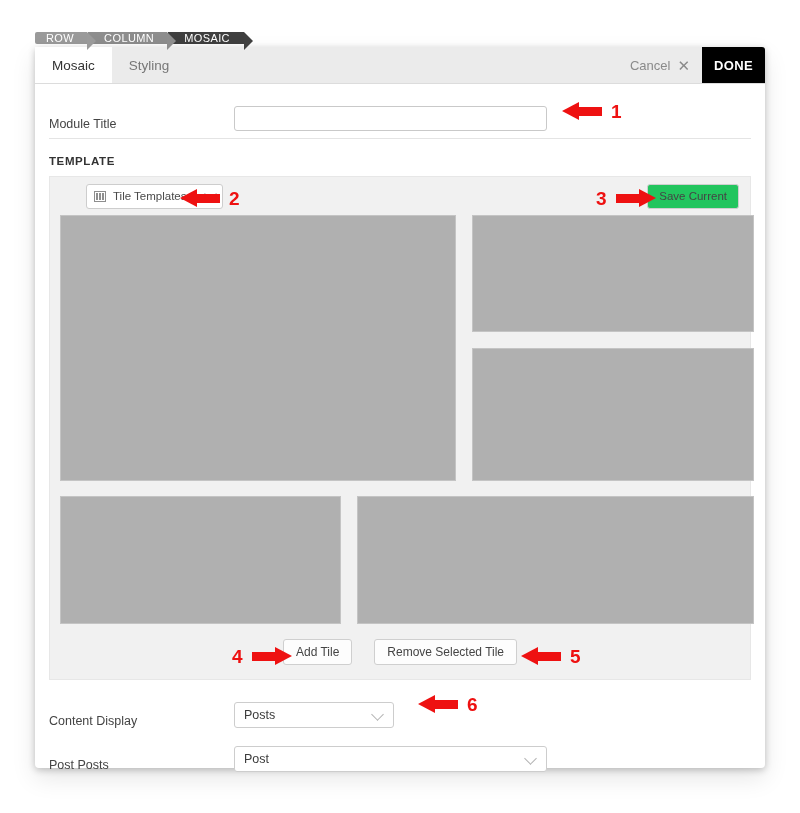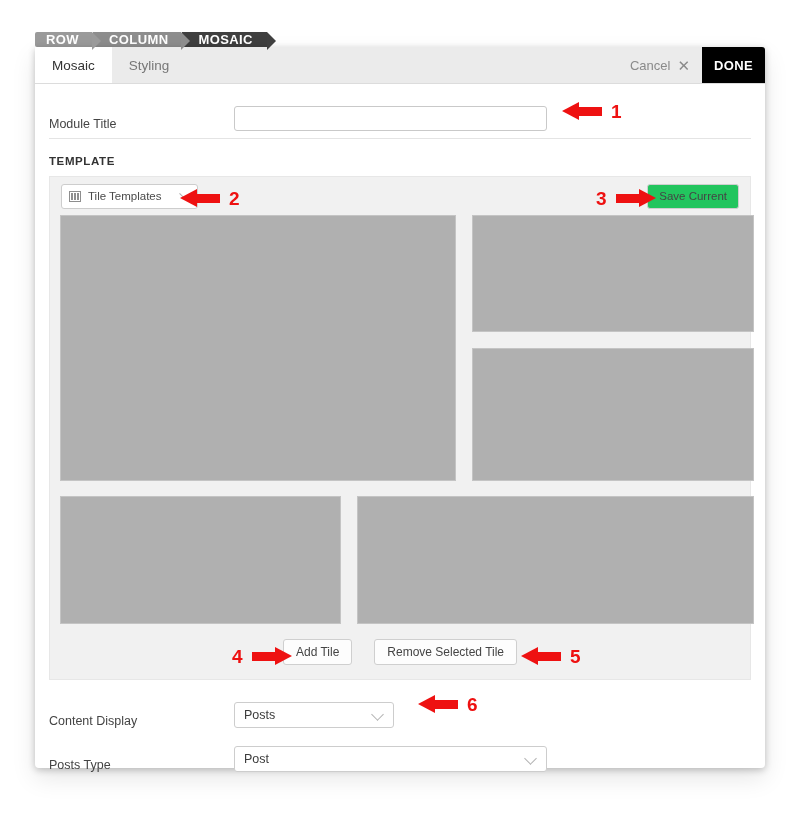--- a/index.html
+++ b/index.html
@@ -8,22 +8,22 @@
     width: 800px; height: 813px;
     background: #ffffff;
     font-family: "Liberation Sans", sans-serif;
     overflow: hidden;
   }
   #root { position: relative; width: 800px; height: 813px; background: #fff; }
 
   
   .breadcrumb {
     position: absolute; left: 35px; top: 29px;
-    height: 18px; display: flex; align-items: flex-end;
-    font-size: 13px; font-weight: bold; letter-spacing: .4px;
+    height: 18px; display: flex; align-items: center;
+    font-size: 11px; font-weight: normal; letter-spacing: .4px;
   }
   .crumb {
     position: relative;
     display: flex; align-items: center;
     color: #ffffff;
     padding: 0 13px 0 11px;
     background: #9a9a9a;
     margin-right: 1px;
   }
   .crumb:first-child { border-top-left-radius: 2px; border-bottom-left-radius: 2px; }
@@ -121,20 +121,21 @@
   
   .template-box {
     margin: 0 14px;
     background: #f1f1f1;
     border: 1px solid #e7e7e7;
   }
   .tpl-toolbar {
     height: 38px;
     display: flex; align-items: center;
     padding: 0 11px;
+    margin-left: 25px;
   }
   .select-btn {
     display: flex; align-items: center;
     height: 25px;
     background: #ffffff;
     border: 1px solid #cdcdcd;
     border-radius: 3px;
     padding: 0 7px;
     font-size: 11.5px; color: #4a4a4a;
     cursor: pointer;
@@ -315,21 +316,21 @@
 
     <div class="field-row" style="height:44px;margin-top:4px;">
       <div class="field-label">Content Display</div>
       <div class="sel content">
         <span>Posts</span>
         <span class="chev2"></span>
       </div>
     </div>
 
     <div class="field-row" style="height:44px;">
-      <div class="field-label">Posts Type</div>
+      <div class="field-label">Post Posts</div>
       <div class="sel posttype">
         <span>Post</span>
         <span class="chev2"></span>
       </div>
     </div>
 
   </div>
 
   <div class="anno" style="left:562px; top:102px;">
     <span class="arrow left">

